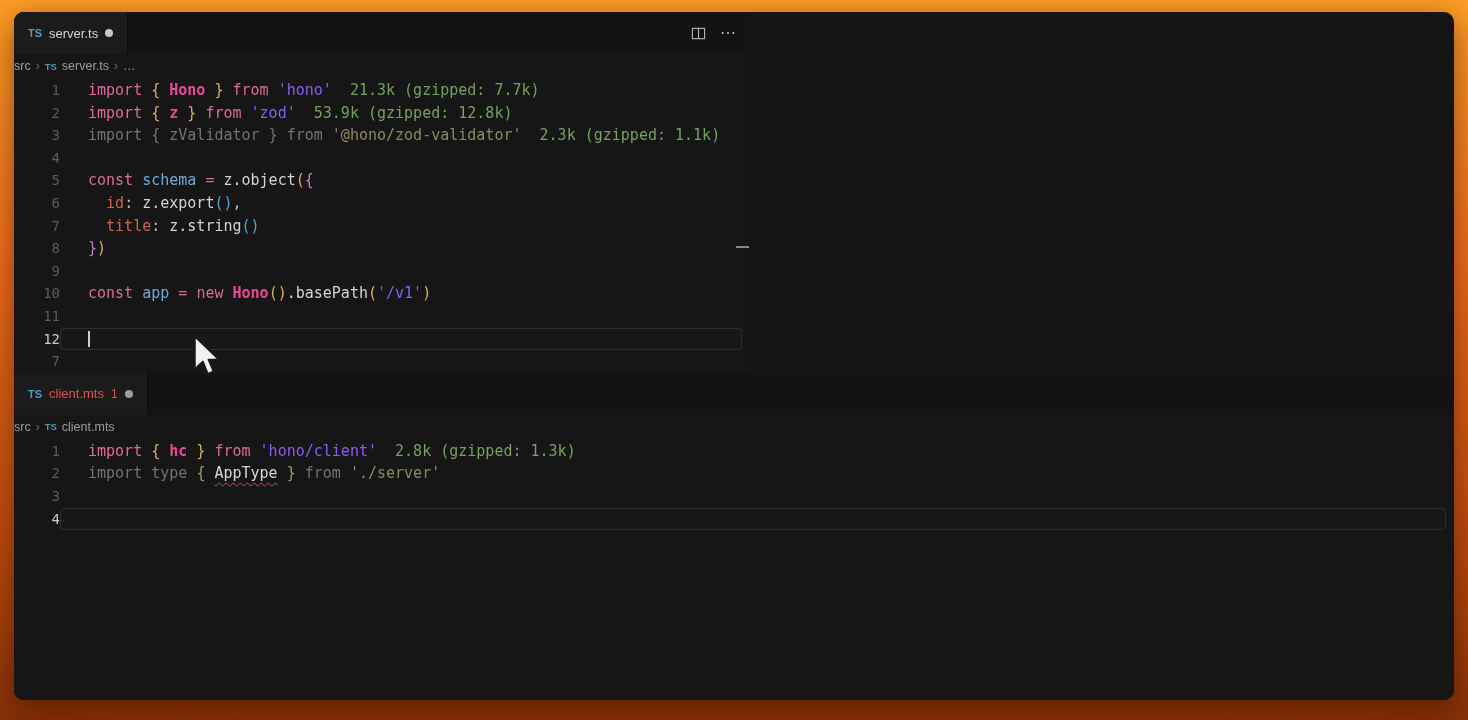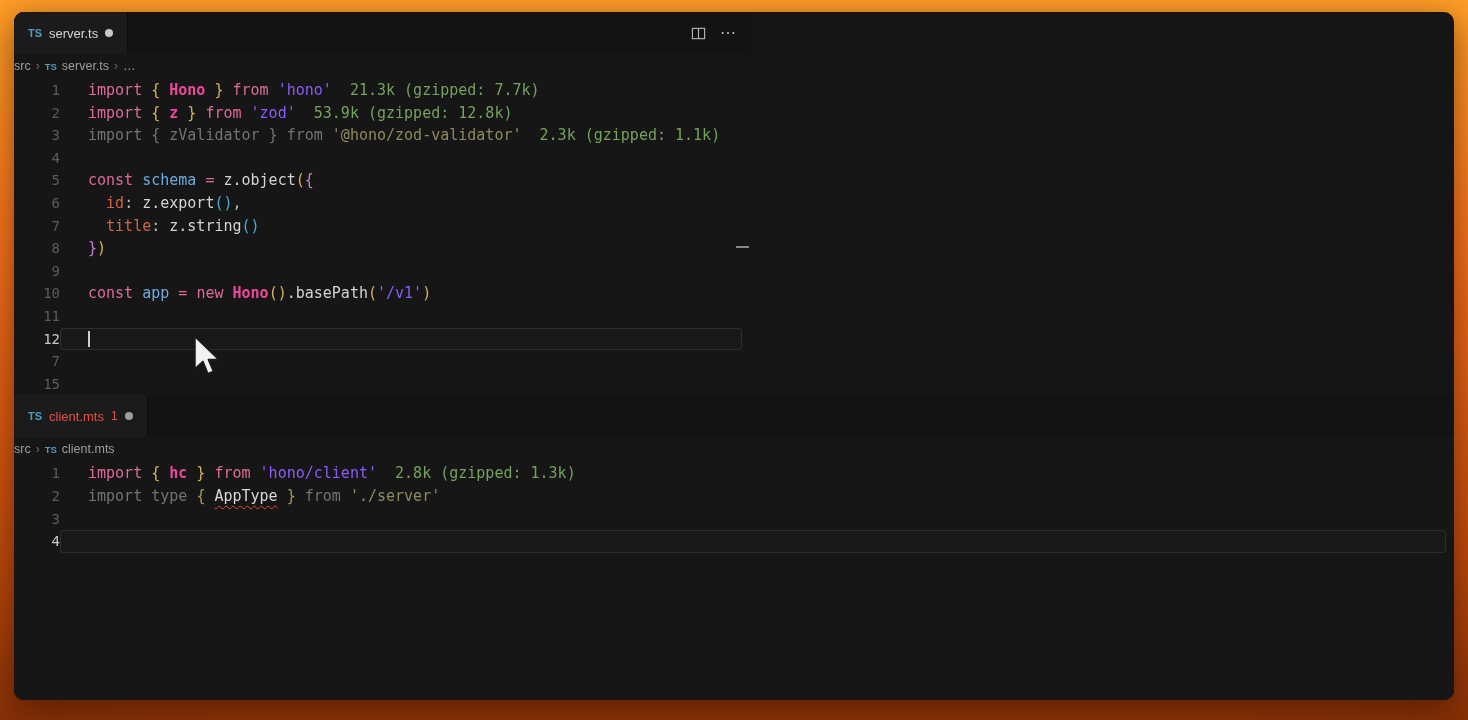--- a/index.html
+++ b/index.html
@@ -124,21 +124,20 @@
         <div class="code-line"><span class="line-num">4</span><span class="line-content"></span></div>
         <div class="code-line"><span class="line-num">5</span><span class="line-content"><span class="tk-kw">const </span><span class="tk-var">schema</span><span class="tk-kw"> = </span><span class="tk-id">z.object</span><span class="tk-gold">(</span><span class="tk-orchid">{</span></span></div>
         <div class="code-line"><span class="line-num">6</span><span class="line-content"><span class="tk-prop">  id</span><span class="tk-txt">: </span><span class="tk-id">z.export</span><span class="tk-blue">()</span><span class="tk-txt">,</span></span></div>
         <div class="code-line"><span class="line-num">7</span><span class="line-content"><span class="tk-prop">  title</span><span class="tk-txt">: </span><span class="tk-id">z.string</span><span class="tk-blue">()</span></span></div>
         <div class="code-line"><span class="line-num">8</span><span class="line-content"><span class="tk-orchid">}</span><span class="tk-gold">)</span></span></div>
         <div class="code-line"><span class="line-num">9</span><span class="line-content"></span></div>
         <div class="code-line"><span class="line-num">10</span><span class="line-content"><span class="tk-kw">const </span><span class="tk-var">app</span><span class="tk-kw"> = </span><span class="tk-kw">new </span><span class="tk-idb">Hono</span><span class="tk-gold">()</span><span class="tk-id">.basePath</span><span class="tk-gold">(</span><span class="tk-str">'/v1'</span><span class="tk-gold">)</span></span></div>
         <div class="code-line"><span class="line-num">11</span><span class="line-content"></span></div>
         <div class="code-line current"><span class="line-num">12</span><span class="line-content"><span class="caret"></span></span></div>
         <div class="code-line"><span class="line-num">7</span><span class="line-content"></span></div>
-        <div class="code-line"><span class="line-num">15</span><span class="line-content"></span></div>
       </div>
     <div class="ruler-dash" style="top:234px;"></div>
   </div>
 
   <div class="pane-divider"></div>
 
   <div class="pane pane-right">
     <div class="tabbar">
       <div class="tab">
         <span class="ts-icon">TS</span>

